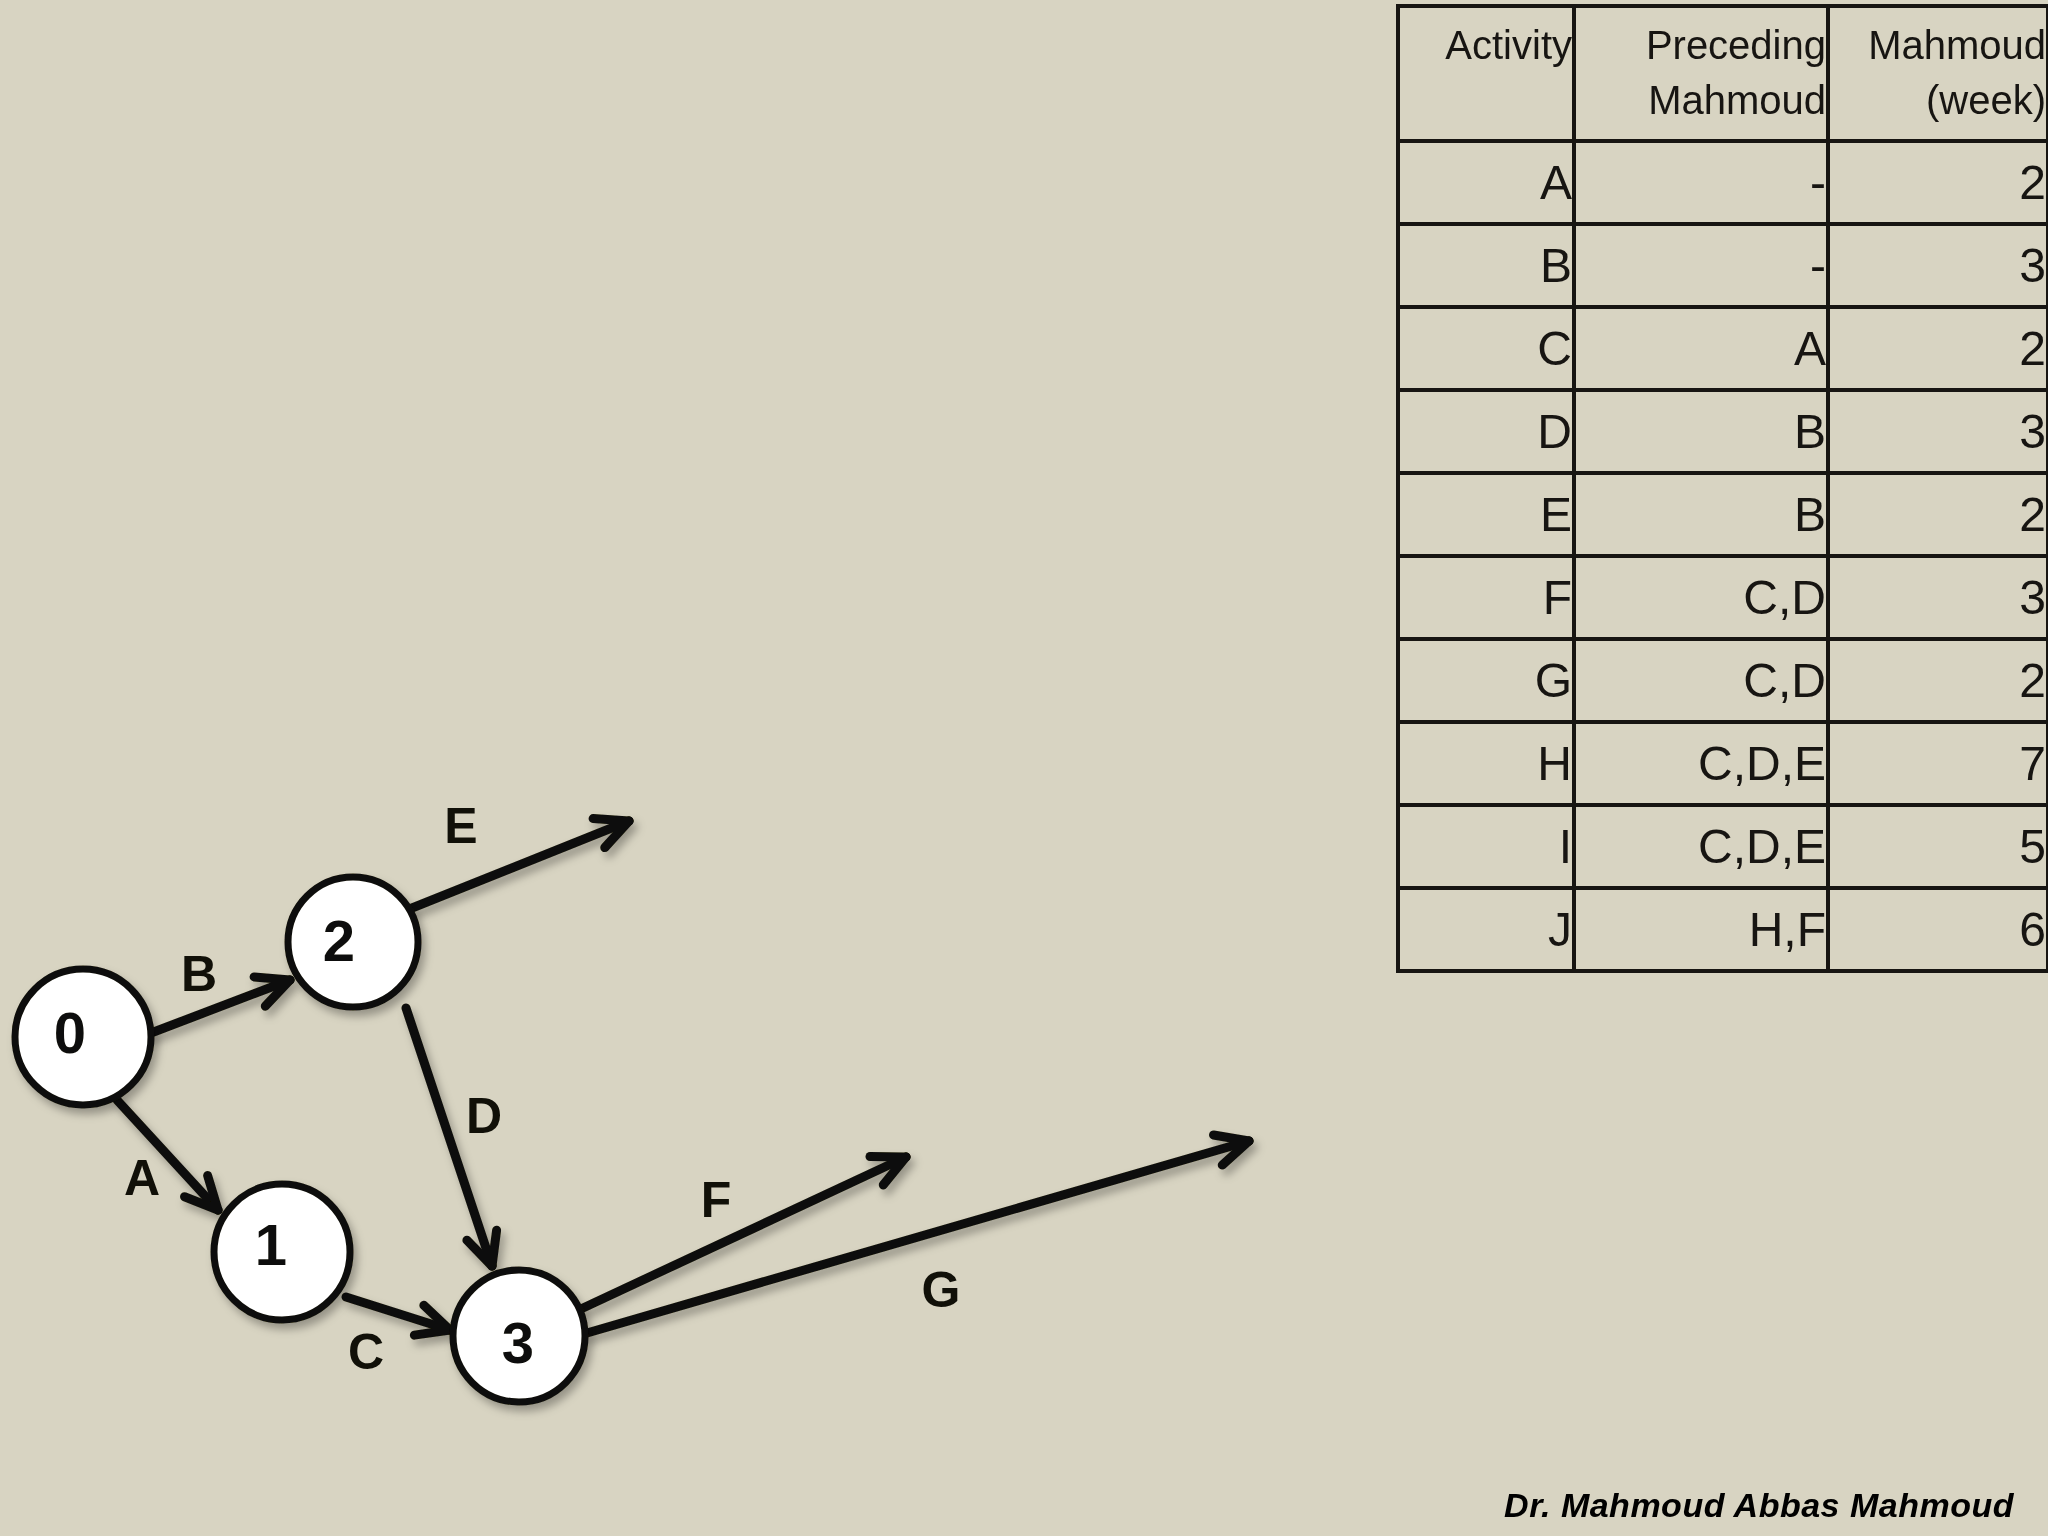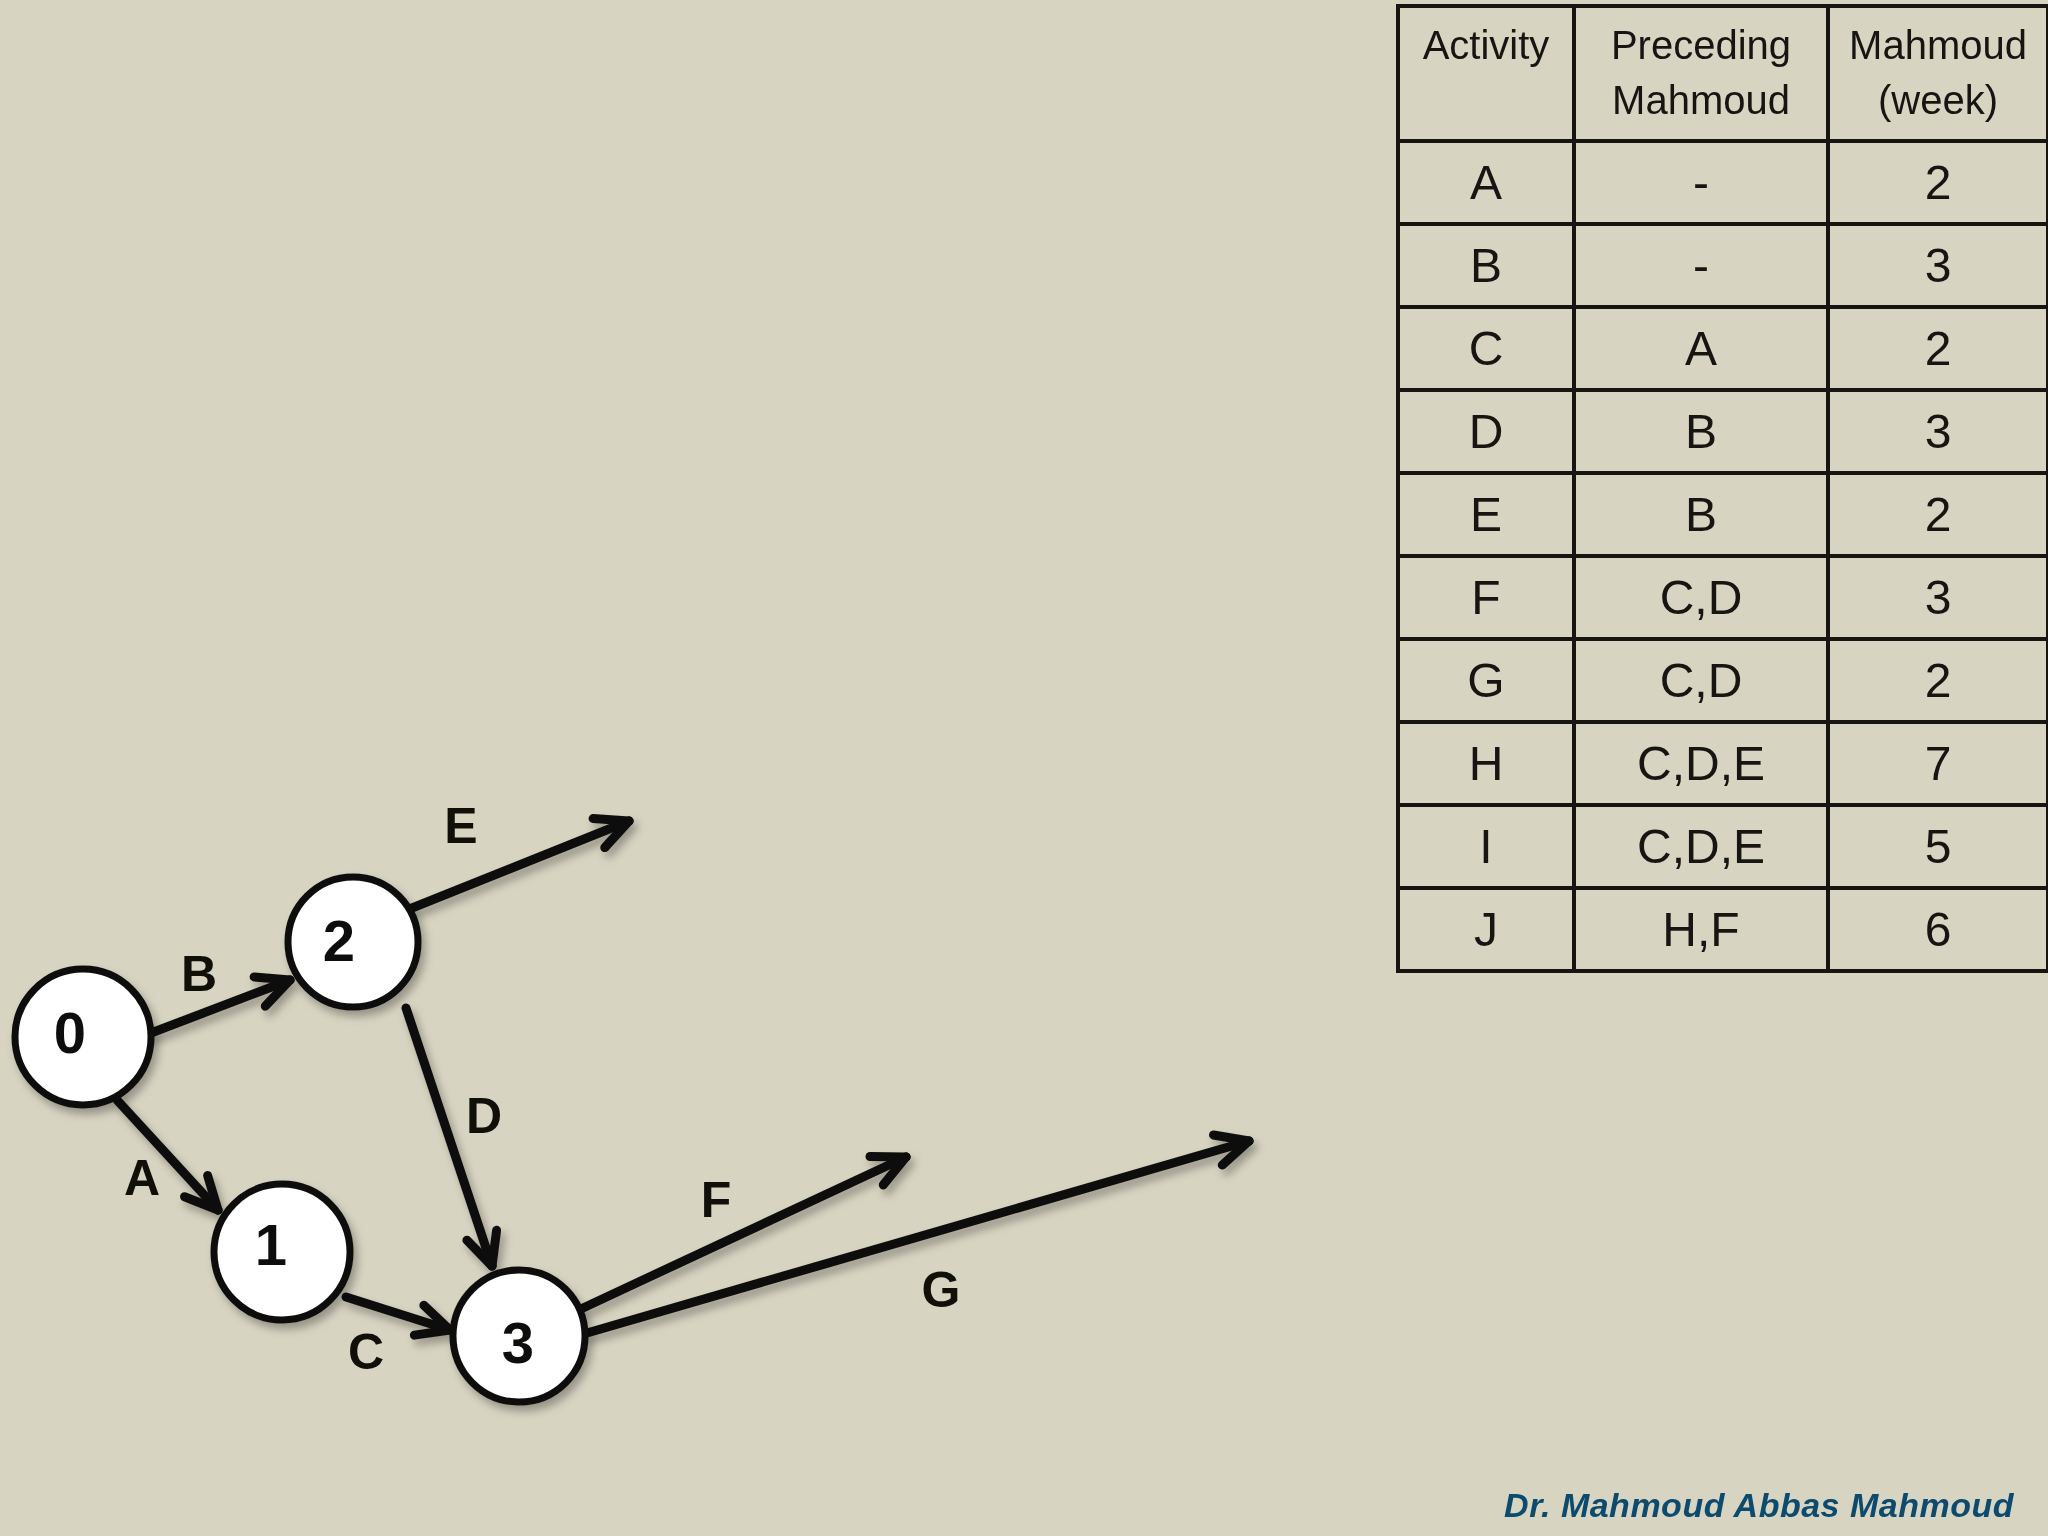--- a/index.html
+++ b/index.html
@@ -33,21 +33,21 @@
   }
   table.activity-table {
     border-collapse: collapse;
     table-layout: fixed;
     width: 650px;
     color: #171512;
   }
   table.activity-table th,
   table.activity-table td {
     border: 4px solid #171512;
-    text-align: center;
+    text-align: right;
     padding: 0;
     background: transparent;
   }
   table.activity-table th {
     height: 121px;
     font-size: 40px;
     font-weight: 400;
     vertical-align: top;
     padding-top: 10px;
     line-height: 1.38;
@@ -59,21 +59,21 @@
     font-weight: 400;
     vertical-align: middle;
   }
   .footer {
     position: absolute;
     right: 34px;
     top: 1486px;
     font-size: 34px;
     font-weight: 700;
     font-style: italic;
-    color: #0c4a6e;
+    color: #000000;
     letter-spacing: 0.5px;
   }
 </style>
 </head>
 <body>
 
 <div class="stage">
 
   <svg class="diagram" viewBox="0 0 2048 1536" xmlns="http://www.w3.org/2000/svg">
     <defs>

